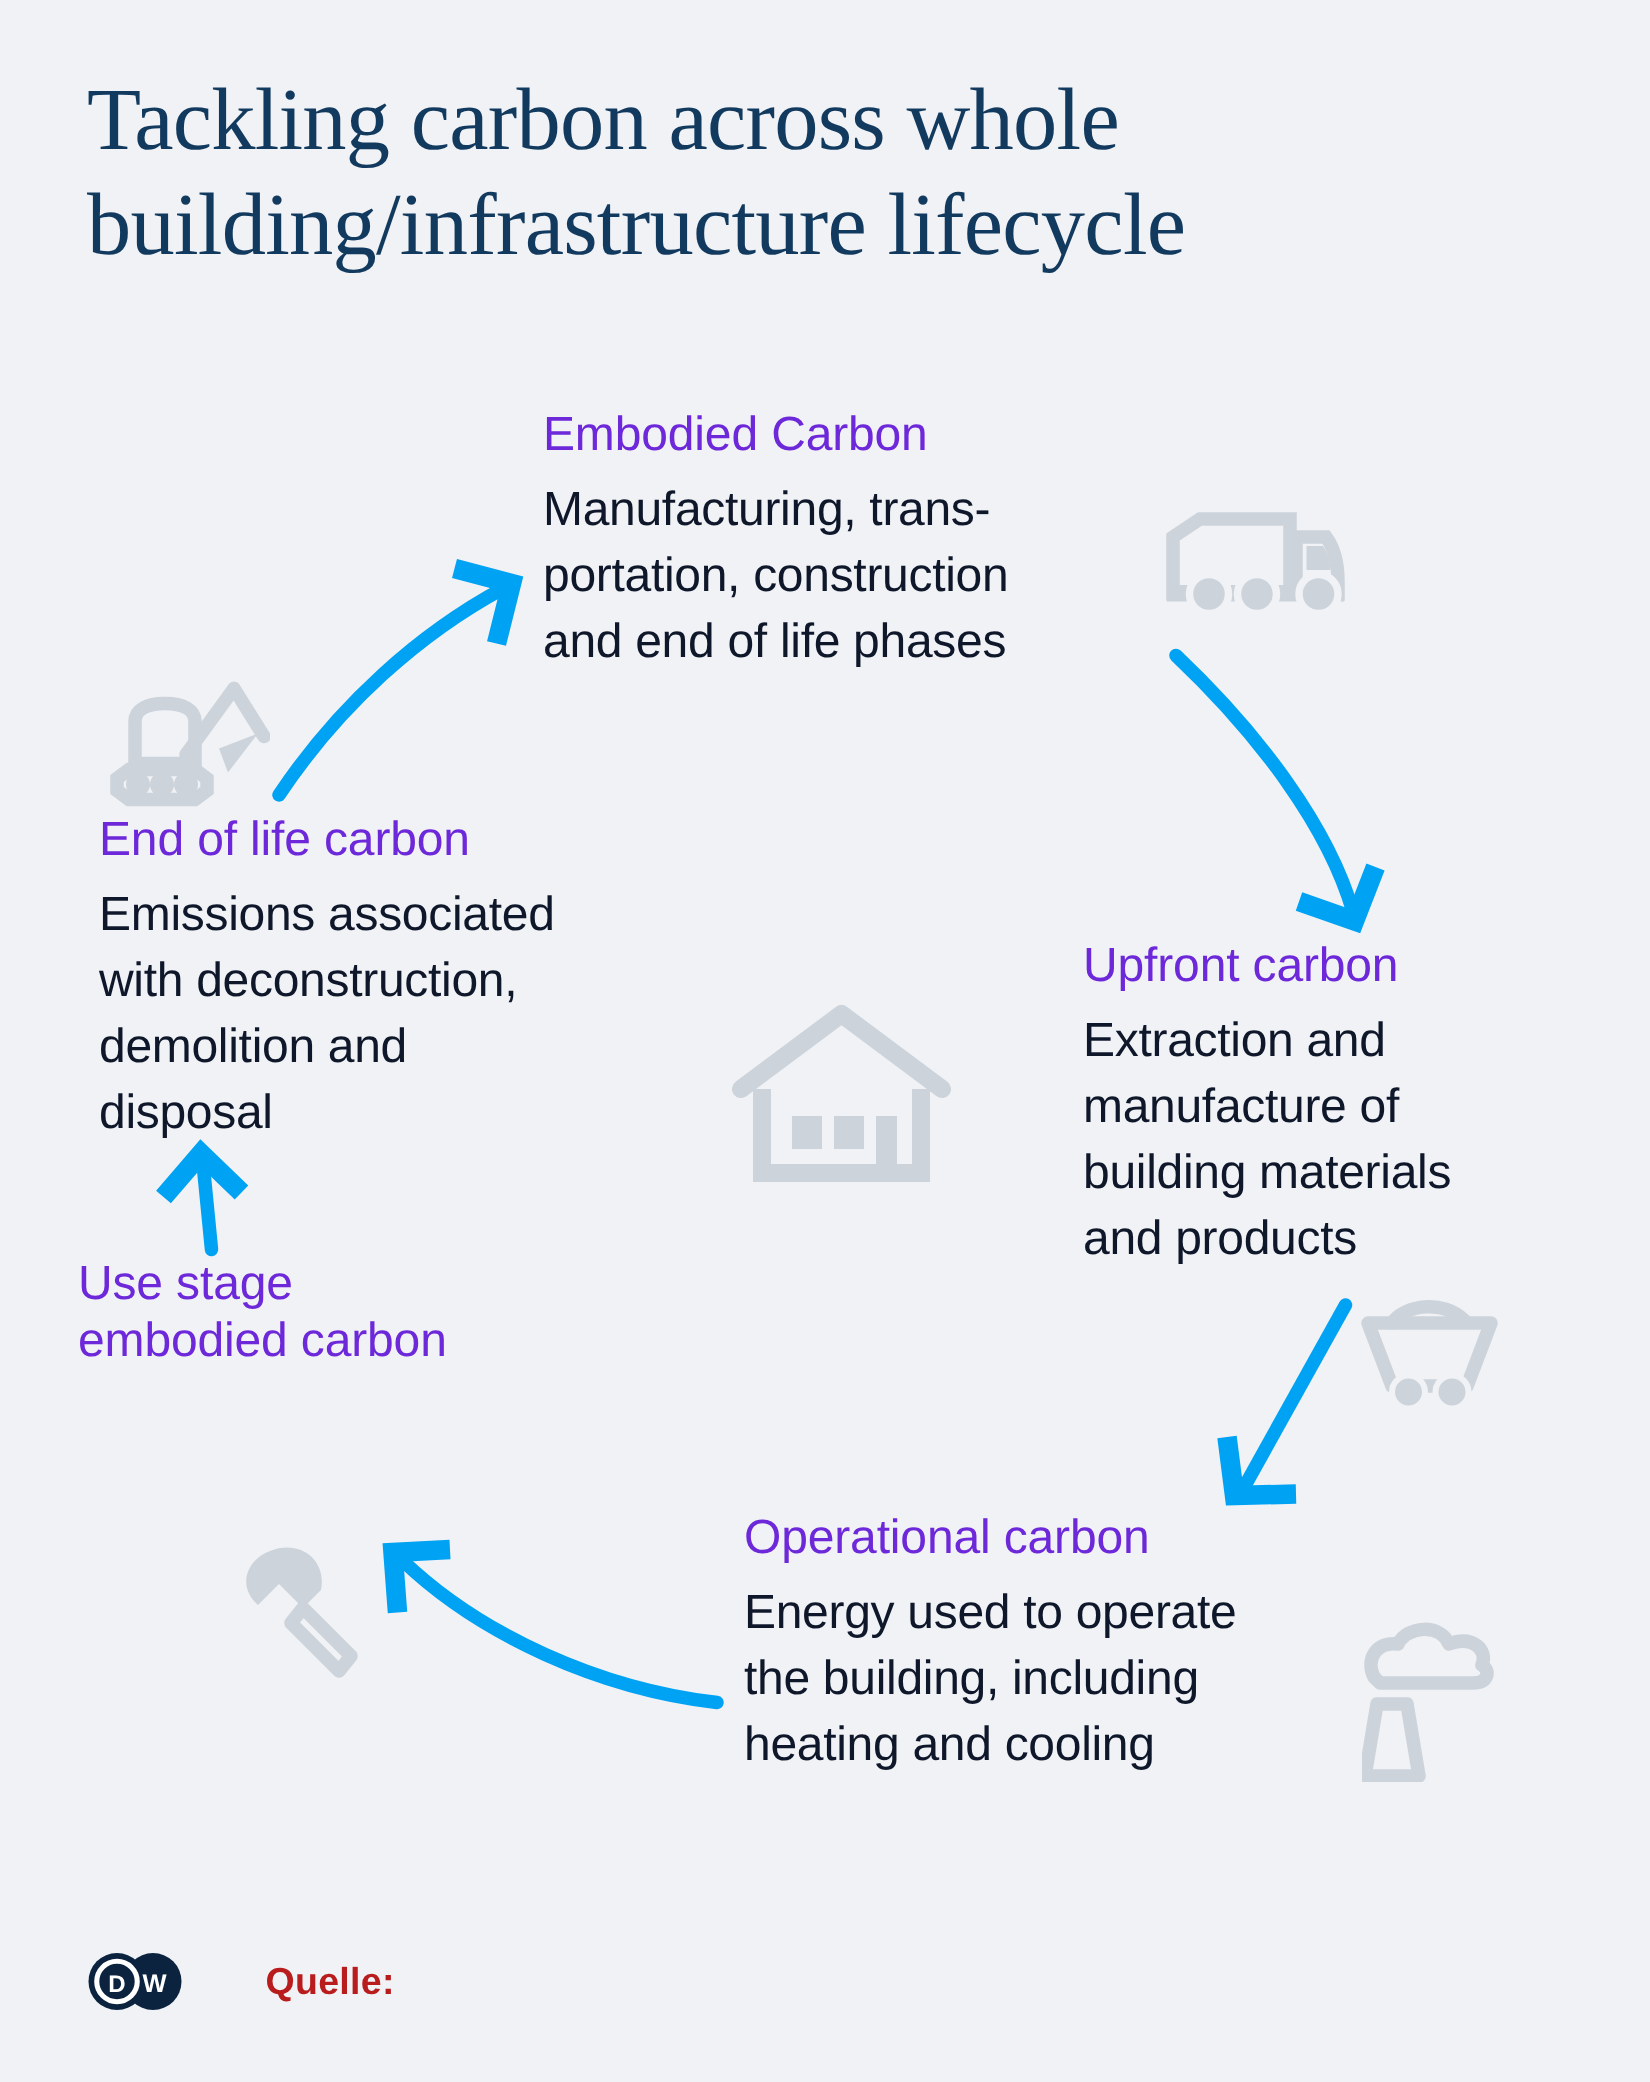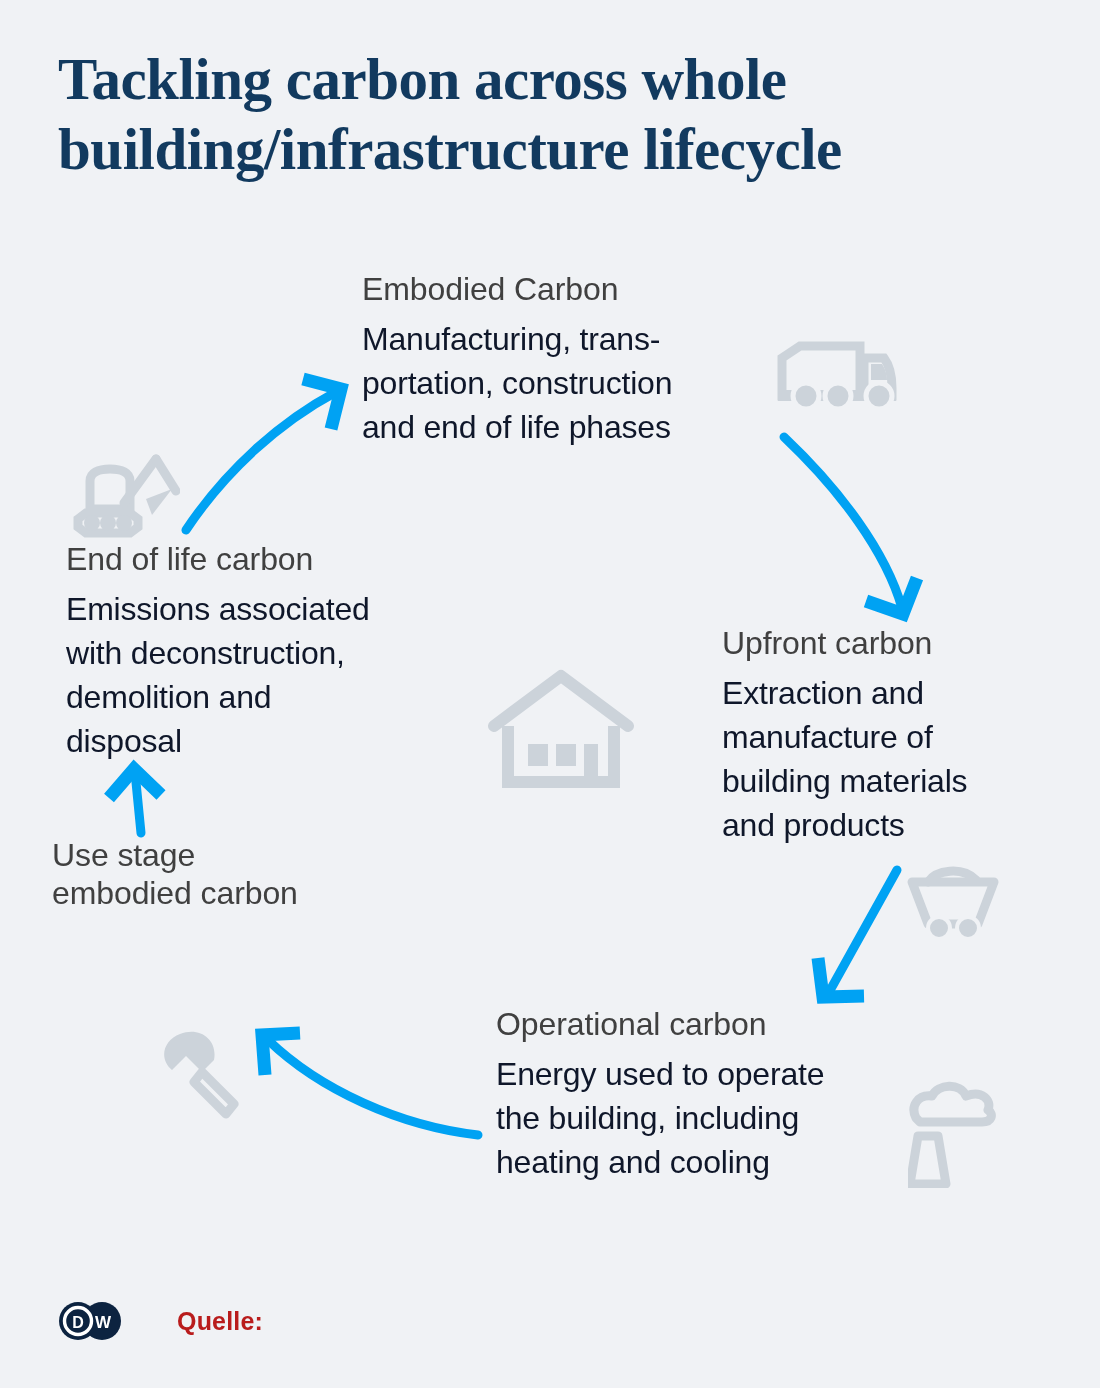--- a/index.html
+++ b/index.html
@@ -20,34 +20,34 @@
     height: 1388px;
   }
 
   
   #title {
     position: absolute;
     left: 58px;
     top: 44px;
     width: 900px;
     font-family: "Liberation Serif", "DejaVu Serif", serif;
-    font-weight: bold;
+    font-weight: normal;
     font-size: 59px;
     line-height: 70px;
     letter-spacing: -0.5px;
     color: #123a5f;
     white-space: pre-line;
   }
 
   
   .node {
     position: absolute;
   }
   .node-head {
-    color: #404040;
+    color: #6d28d9;
     font-size: 32px;
     line-height: 38px;
     font-weight: 400;
     white-space: pre-line;
     letter-spacing: -0.1px;
   }
   .node-body {
     color: #0f172a;
     font-size: 32px;
     line-height: 44px;

